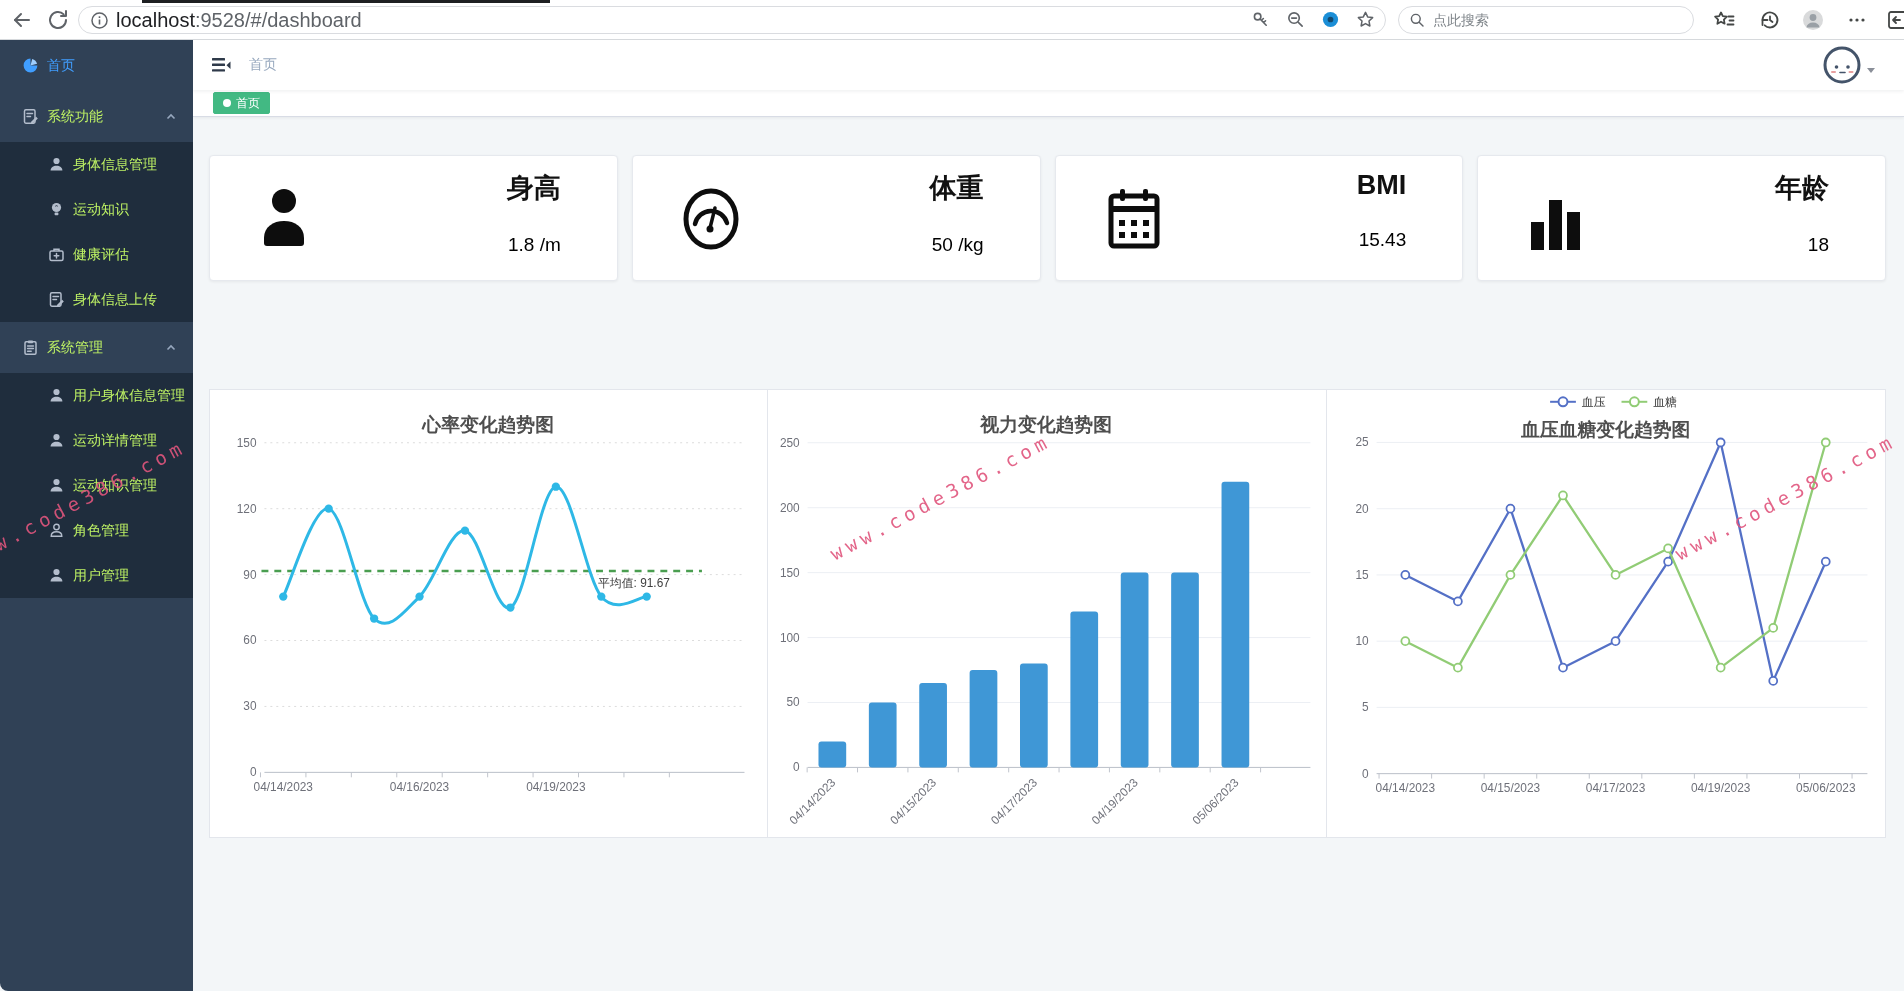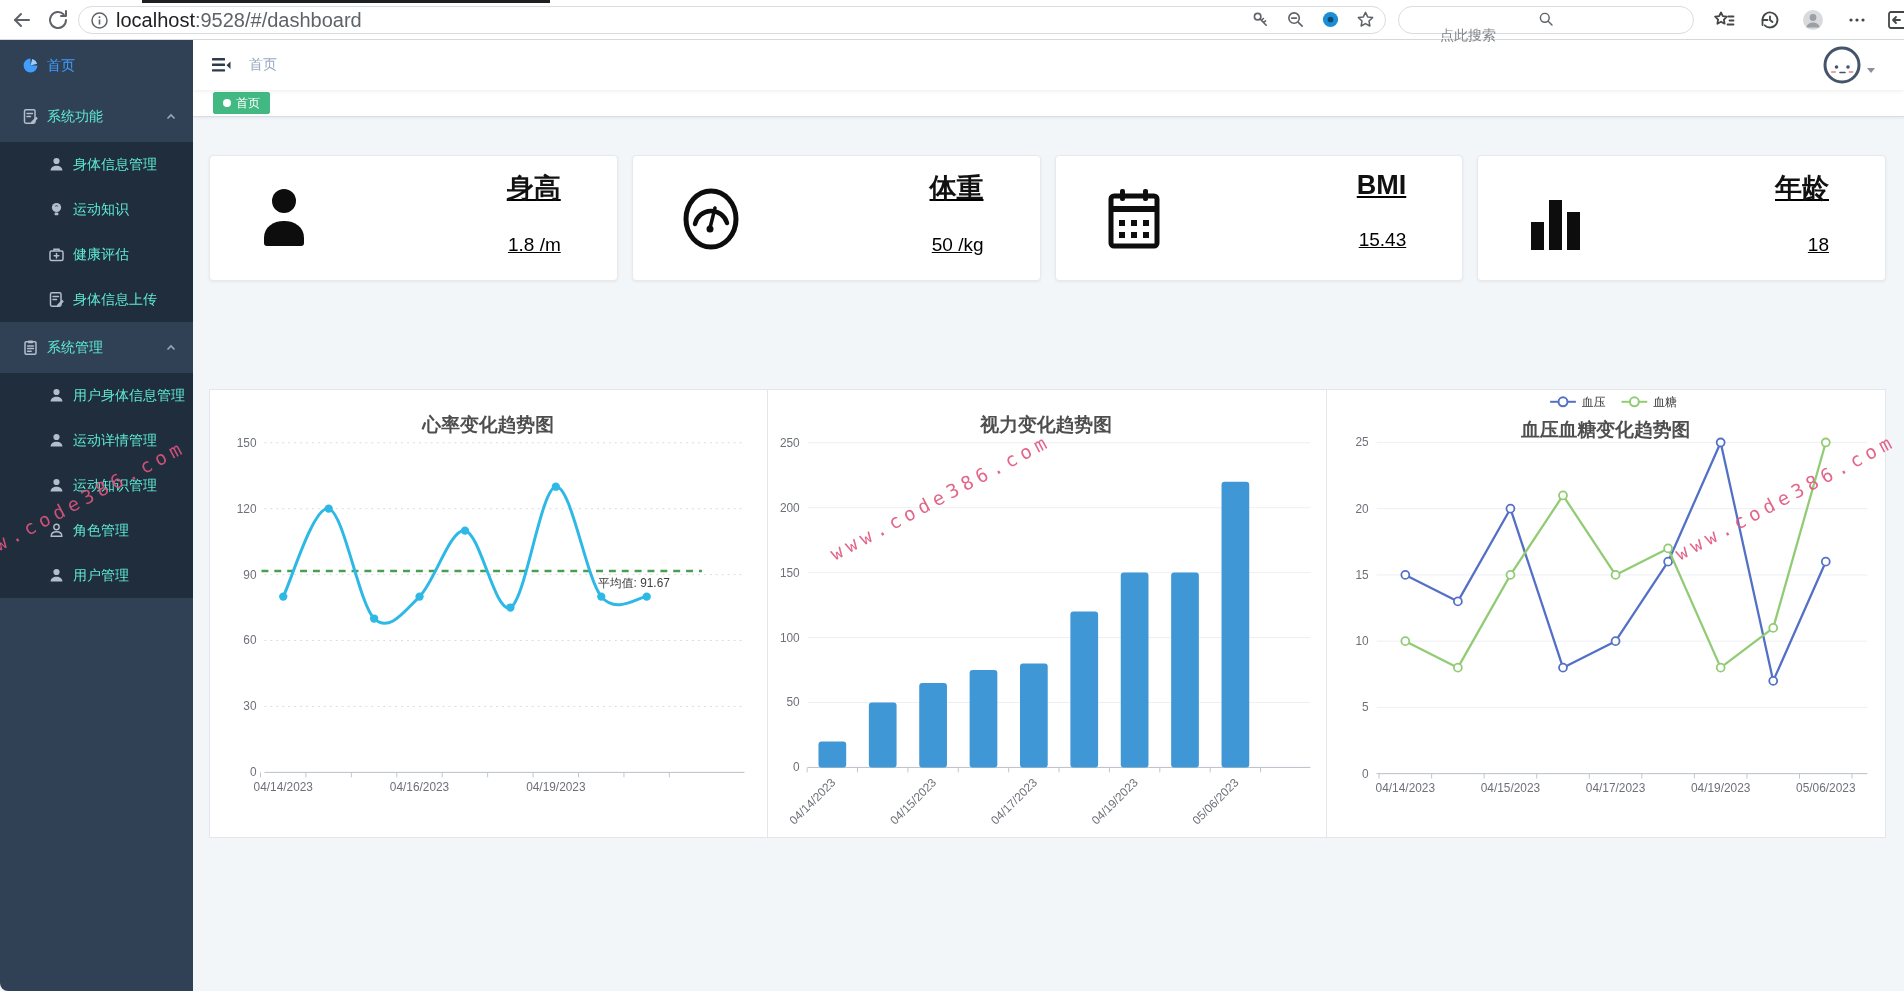--- a/index.html
+++ b/index.html
@@ -13,29 +13,29 @@
   .tab-sliver { position:absolute; top:0; left:142px; width:408px; height:3px; background:#1e2022; z-index:31; }
   .bicon { position:absolute; top:8px; width:24px; height:24px; color:#5f6368; }
   .bicon svg { width:100%; height:100%; }
   .url-pill { position:absolute; left:78px; top:6px; width:1308px; height:28px; border:1px solid #dadce0;
     border-radius:14px; background:#fff; display:flex; align-items:center; }
   .url-text { font-size:20px; margin-left:8px; color:#202124; }
   .url-text .muted { color:#5f6368; }
   .pill-right { position:absolute; right:10px; top:2px; display:flex; gap:16px; align-items:center; height:24px; }
   .pill-right svg { width:19px; height:19px; }
   .search-pill { position:absolute; left:1398px; top:6px; width:296px; height:28px; border:1px solid #dadce0;
-    border-radius:14px; background:#fff; display:flex; align-items:center; padding:4px 10px;flex-direction:column; }
+    border-radius:14px; background:#fff; display:flex; align-items:center; padding:12px 10px; }
   .search-pill input { border:none; outline:none; font-size:14px; color:#5f6368; width:220px; background:transparent;
     font-family:inherit; margin-left:8px; }
   .search-pill input::placeholder { color:#80868b; }
 
   
   .sidebar { position:absolute; left:0; top:40px; width:193px; height:951px; background:#304156; z-index:10;
     border-bottom-left-radius:8px; }
-  .menu-row { display:flex; align-items:center; height:51px; padding-left:22px; color:#5eead4; font-size:14px;
+  .menu-row { display:flex; align-items:center; height:51px; padding-left:22px; color:#bef264; font-size:14px;
     cursor:pointer; position:relative; }
   .menu-row .mi { width:17px; height:17px; margin-right:8px; flex:0 0 17px; }
   .menu-row.active { color:#409eff; }
   .submenu { background:#1f2d3d; }
   .submenu .menu-row { height:45px; padding-left:48px;text-align:center; }
   .chev { position:absolute; right:16px; width:12px; height:12px; }
   svg.s-ic { display:block; }
 
   
   .main { position:absolute; left:193px; top:40px; width:1711px; height:951px; }
@@ -47,21 +47,21 @@
     display:flex; align-items:center; padding-left:20px; }
   .tag-item { display:inline-flex; align-items:center; height:22px; background:#42b983; color:#fff; font-size:12px;
     padding:0 9px; border:1px solid #42b983; border-radius:2px; cursor:pointer; }
   .tag-item .dot { width:8px; height:8px; border-radius:50%; background:#fff; margin-right:5px; }
 
   .content { padding:38px 18px 0 16px; }
   .cards { display:grid; grid-template-columns:repeat(4,1fr); gap:14px; }
   .stat-card { position:relative; height:126px; background:#fff; border:1px solid #e6e9ee; border-radius:4px;
     box-shadow:0 1px 3px rgba(0,0,0,.06); }
   .stat-card .cicon { position:absolute; left:49px; top:30px; width:58px; height:66px; }
-  .stat-card .ctexts { position:absolute; right:56px; top:14px; text-align:right;text-decoration:underline; }
+  .stat-card .ctexts { position:absolute; right:56px; top:14px; text-align:right; }
   .stat-card .ctitle { font-size:27px; font-weight:bold; color:#111; }
   .stat-card .cvalue { font-size:19px; color:#000000; margin-top:28px; }
 
   .chart-panel { margin-top:108px; height:449px; background:#fff; border:1px solid #e3e6ec;
     display:flex; position:relative; }
   .chart-col { width:33.33%; height:100%; border-right:1px solid #e3e6ec; }
   .chart-col:last-child { border-right:none; }
   .chart-box { width:100%; height:100%; }
   .chart-box svg { display:block; }
   .chart-box text { font-family:"Liberation Sans","DejaVu Sans",sans-serif; }

